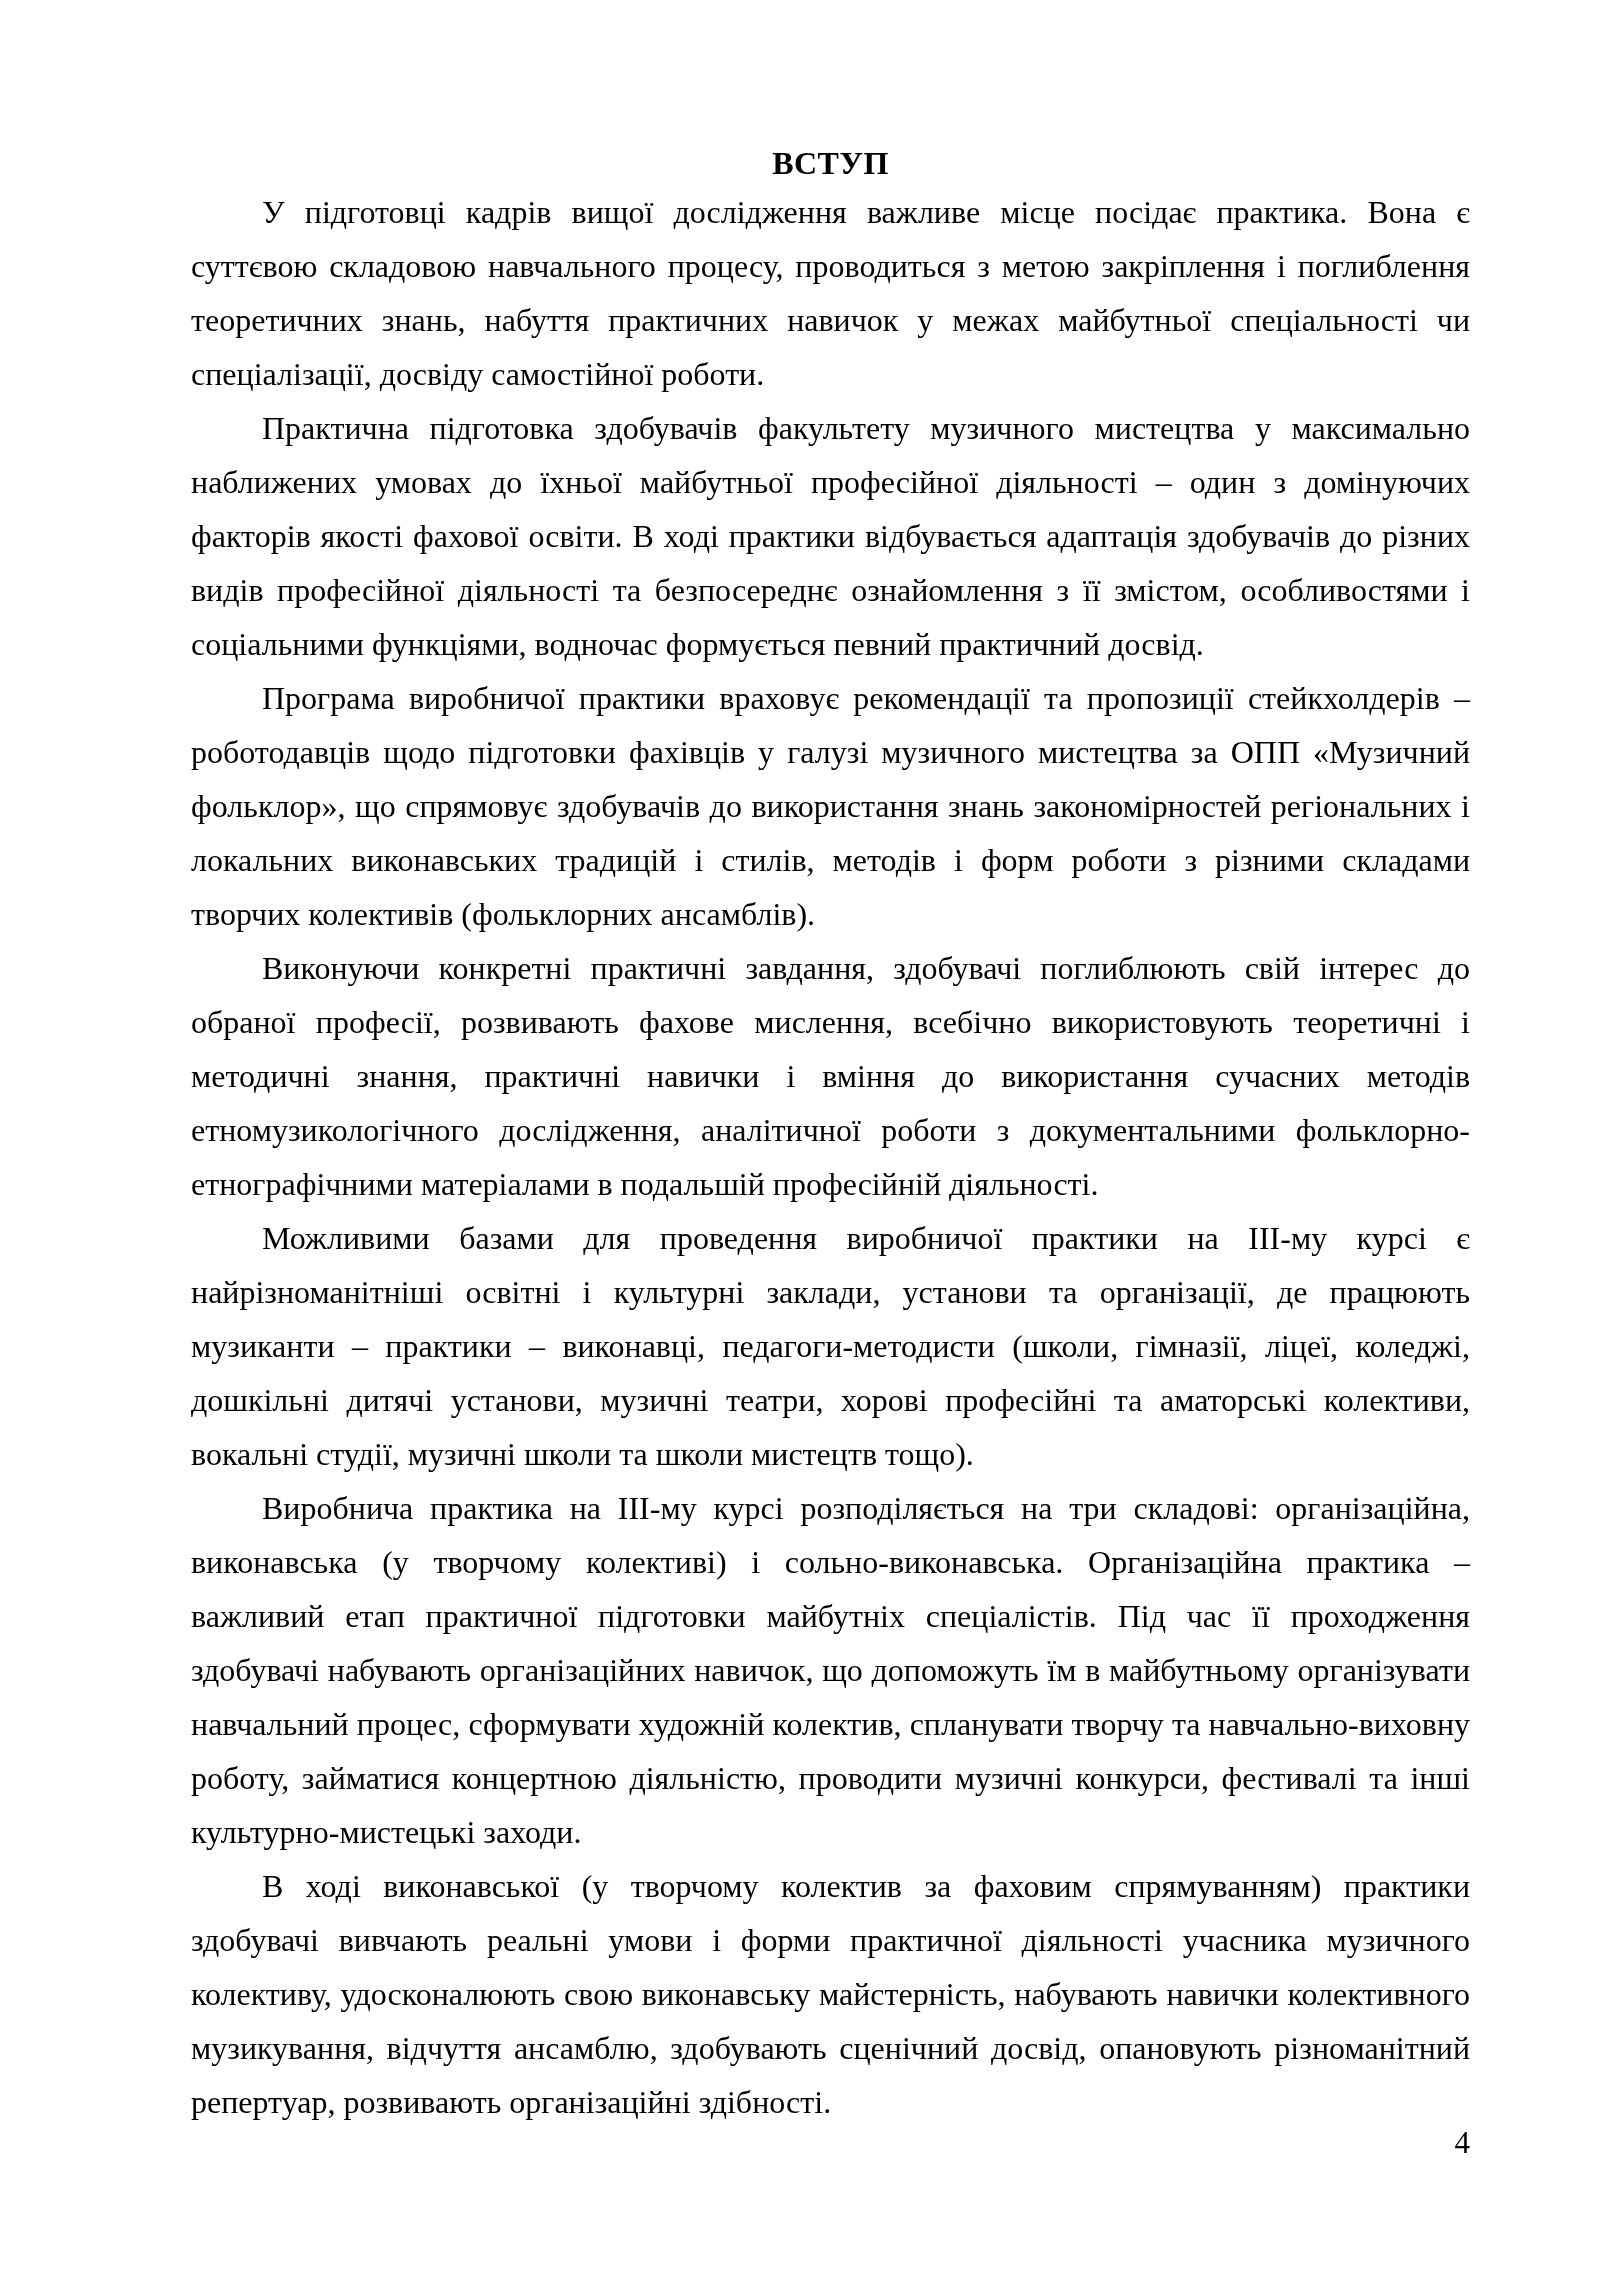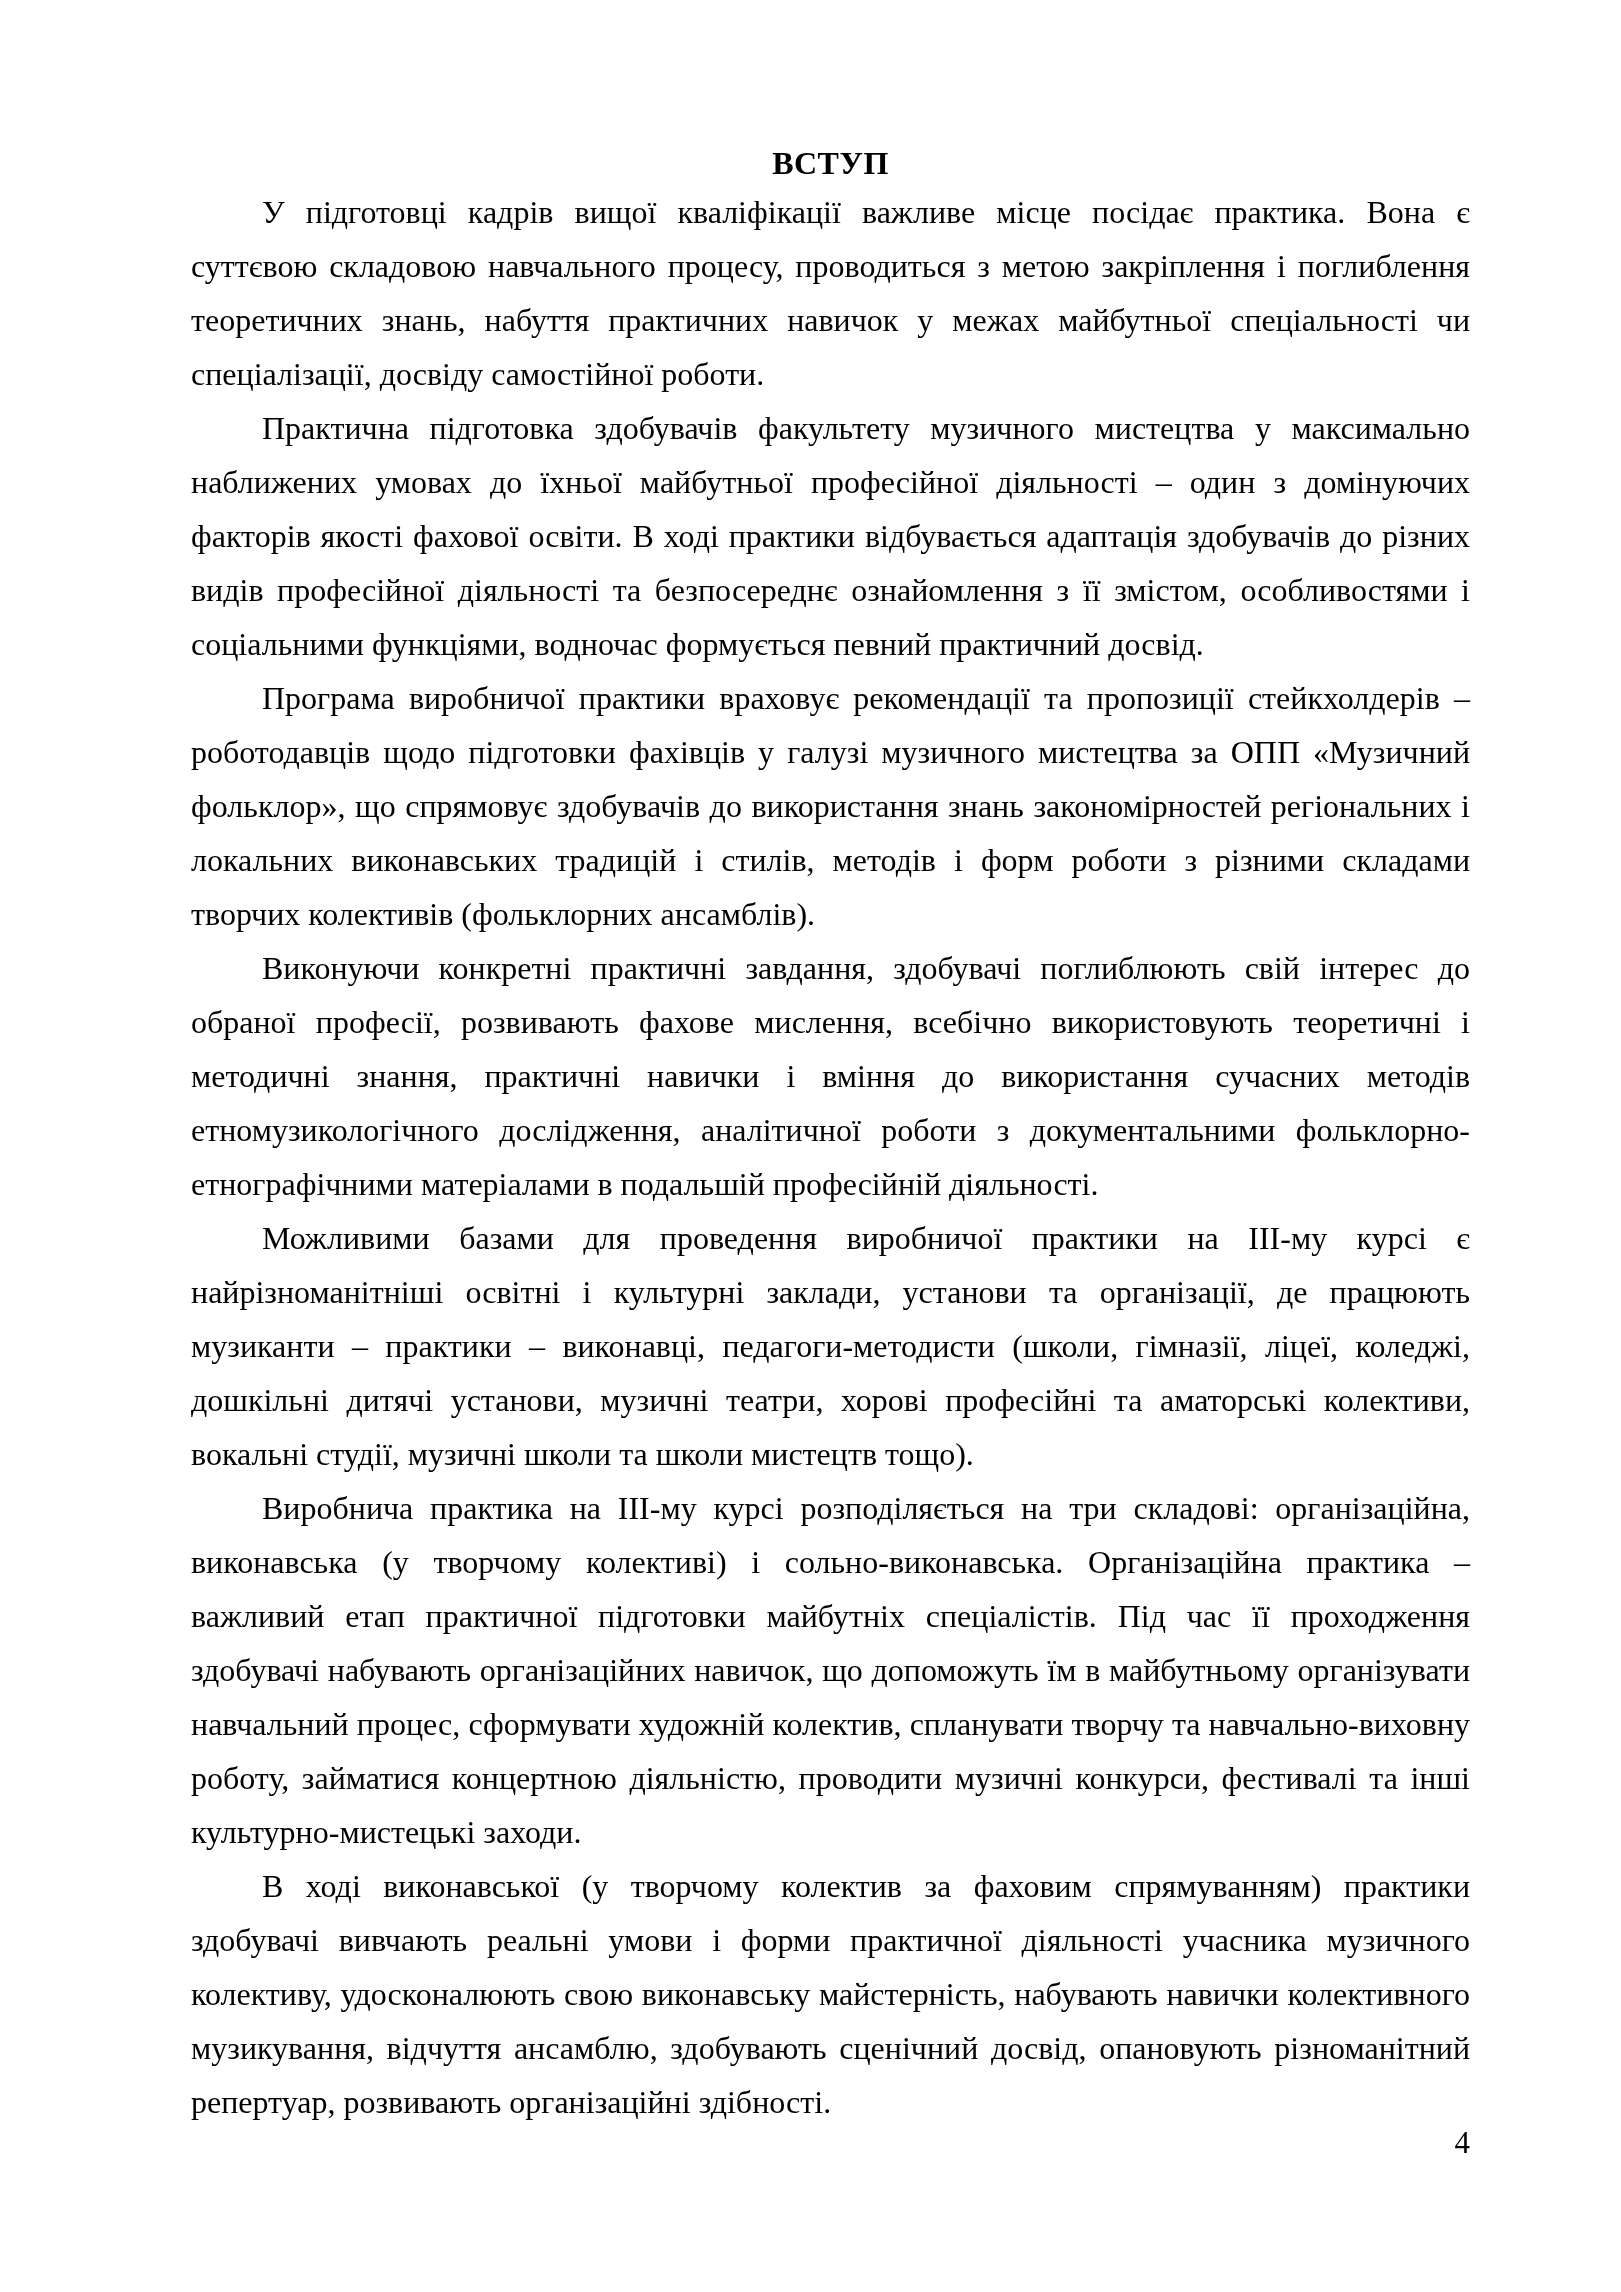--- a/index.html
+++ b/index.html
@@ -59,21 +59,21 @@
 </head>
 <body>
 
 <div class="page">
 
   <div class="content">
 
     <h1 class="doc-title">ВСТУП</h1>
 
     <div id="body-text">
-        <p class="para"><span>У підготовці кадрів вищої кваліфікації важливе місце посідає практика. Вона є суттєвою складовою навчального процесу, проводиться з метою закріплення і поглиблення теоретичних знань, набуття практичних навичок у межах майбутньої спеціальності чи спеціалізації, досвіду самостійної роботи.</span></p>
+        <p class="para"><span>У підготовці кадрів вищої дослідження важливе місце посідає практика. Вона є суттєвою складовою навчального процесу, проводиться з метою закріплення і поглиблення теоретичних знань, набуття практичних навичок у межах майбутньої спеціальності чи спеціалізації, досвіду самостійної роботи.</span></p>
         <p class="para"><span>Практична підготовка здобувачів факультету музичного мистецтва у максимально наближених умовах до їхньої майбутньої професійної діяльності – один з домінуючих факторів якості фахової освіти. В ході практики відбувається адаптація здобувачів до різних видів професійної діяльності та безпосереднє ознайомлення з її змістом, особливостями і соціальними функціями, водночас формується певний практичний досвід.</span></p>
         <p class="para"><span>Програма виробничої практики враховує рекомендації та пропозиції стейкхолдерів – роботодавців щодо підготовки фахівців у галузі музичного мистецтва за ОПП «Музичний фольклор», що спрямовує здобувачів до використання знань закономірностей регіональних і локальних виконавських традицій і стилів, методів і форм роботи з різними складами творчих колективів (фольклорних ансамблів).</span></p>
         <p class="para"><span>Виконуючи конкретні практичні завдання, здобувачі поглиблюють свій інтерес до обраної професії, розвивають фахове мислення, всебічно використовують теоретичні і методичні знання, практичні навички і вміння до використання сучасних методів етномузикологічного дослідження, аналітичної роботи з документальними фольклорно-етнографічними матеріалами в подальшій професійній діяльності.</span></p>
         <p class="para"><span>Можливими базами для проведення виробничої практики на ІІІ-му курсі є найрізноманітніші освітні і культурні заклади, установи та організації, де працюють музиканти – практики – виконавці, педагоги-методисти (школи, гімназії, ліцеї, коледжі, дошкільні дитячі установи, музичні театри, хорові професійні та аматорські колективи, вокальні студії, музичні школи та школи мистецтв тощо).</span></p>
         <p class="para"><span>Виробнича практика на ІІІ-му курсі розподіляється на три складові: організаційна, виконавська (у творчому колективі) і сольно-виконавська. </span><span class="ital">Організаційна практика</span><span> – важливий етап практичної підготовки майбутніх спеціалістів. Під час її проходження здобувачі набувають організаційних навичок, що допоможуть їм в майбутньому організувати навчальний процес, сформувати художній колектив, спланувати творчу та навчально-виховну роботу, займатися концертною діяльністю, проводити музичні конкурси, фестивалі та інші культурно-мистецькі заходи.</span></p>
         <p class="para"><span>В ході </span><span class="ital">виконавської (у творчому колектив за фаховим спрямуванням) практики</span><span> здобувачі вивчають реальні умови і форми практичної діяльності учасника музичного колективу, удосконалюють свою виконавську майстерність, набувають навички колективного музикування, відчуття ансамблю, здобувають сценічний досвід, опановують різноманітний репертуар, розвивають організаційні здібності.</span></p>
       </div>
 
   </div>
 

